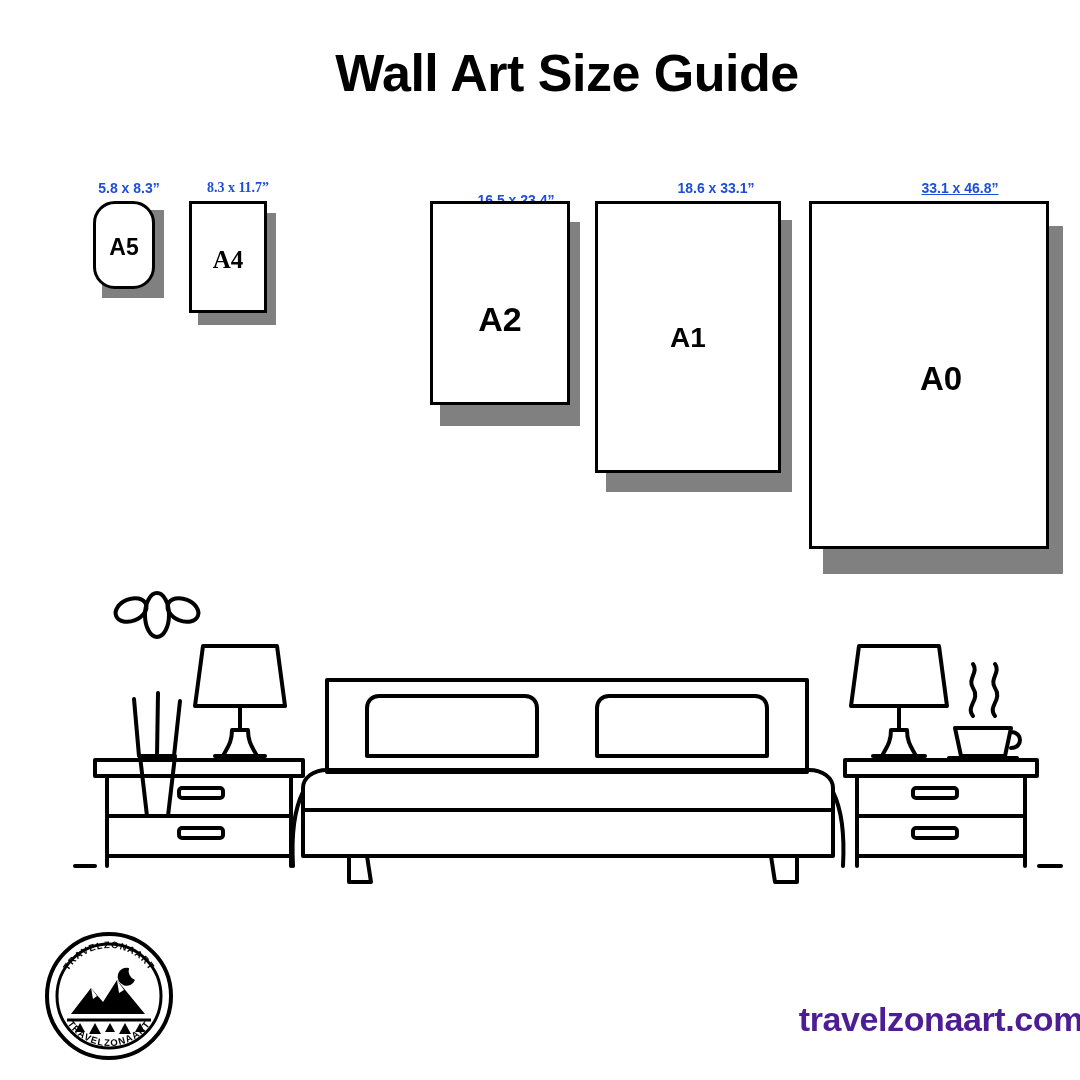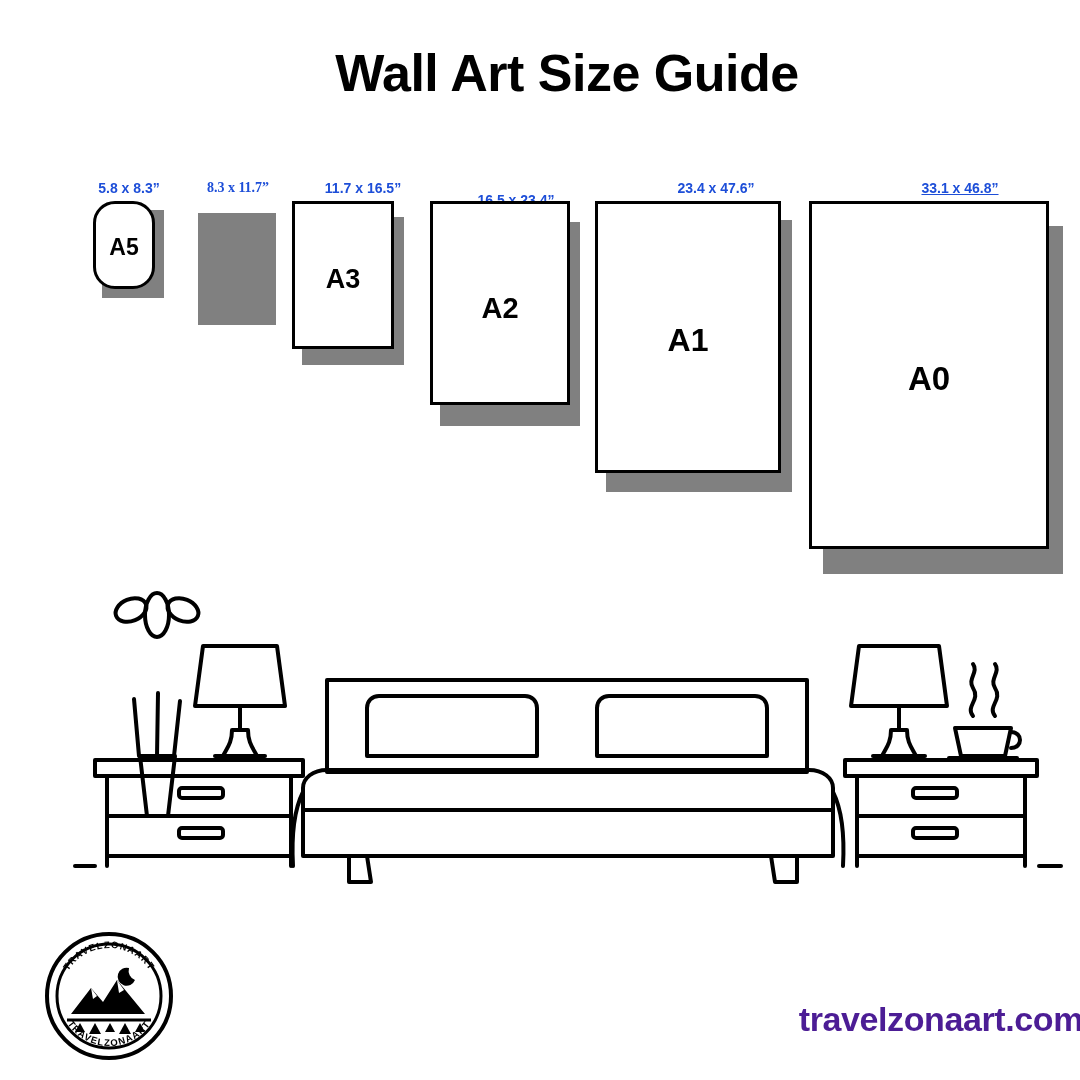--- a/index.html
+++ b/index.html
@@ -115,50 +115,46 @@
       <div class="frame-shadow" style="left:15px; top:30px; width:62px; height:88px;"></div>
       <div class="frame-box" style="left:6px; top:21px; width:62px; height:88px;border-radius:22px;">
         <div class="frame-label" style="top:30px; font-size:23px;">A5</div>
       </div>
     </div>
 
     <div class="frame-group" style="left:155px; top:180px; width:140px; height:150px;font-family:Liberation Serif, serif;">
       <div class="frame-dim" style="left:-9px; top:0px; width:130px;">8.3 x 11.7”</div>
 
       <div class="frame-shadow" style="left:16px; top:33px; width:78px; height:112px;"></div>
-    </div>
-
-    <div class="frame-group" style="left:258px; top:180px; width:170px; height:200px;">
-      <div class="frame-dim" style="left:-2px; top:0px; width:160px;">11.7 x 16.5”</div>
-      <div class="frame-shadow" style="left:17px; top:37px; width:102px; height:148px;"></div>
-      <div class="frame-box" style="left:7px; top:21px; width:102px; height:148px;">
-        <div class="frame-label" style="top:60px; font-size:27px;">A3</div>
-      </div>
-    </div>
+      <div class="frame-box" style="left:7px; top:21px; width:78px; height:112px;">
+        <div class="frame-label" style="top:42px; font-size:25px;">A4</div>
+      </div>
+    </div>
+
 
     <div class="frame-group" style="left:395px; top:180px; width:210px; height:250px;">
       <div class="frame-dim" style="left:4px; top:12px; width:180px;">16.5 x 23.4”</div>
       <div class="frame-shadow" style="left:18px; top:42px; width:140px; height:204px;"></div>
       <div class="frame-box" style="left:8px; top:21px; width:140px; height:204px;">
-        <div class="frame-label" style="top:88px; font-size:29px;">A2</div>
+        <div class="frame-label" style="top:96px; font-size:34px;">A2</div>
       </div>
     </div>
 
     <div class="frame-group" style="left:565px; top:180px; width:260px; height:320px;">
-      <div class="frame-dim" style="left:24px; top:0px; width:200px;">23.4 x 47.6”</div>
+      <div class="frame-dim" style="left:24px; top:0px; width:200px;">18.6 x 33.1”</div>
       <div class="frame-shadow" style="left:14px; top:40px; width:186px; height:272px;"></div>
       <div class="frame-box" style="left:3px; top:21px; width:186px; height:272px;">
-        <div class="frame-label" style="top:118px; font-size:32px;">A1</div>
+        <div class="frame-label" style="top:118px; font-size:28px;">A1</div>
       </div>
     </div>
 
     <div class="frame-group" style="left:778px; top:180px; width:300px; height:420px;">
       <div class="frame-dim" style="left:50px; top:0px; width:210px;text-decoration:underline;">33.1 x 46.8”</div>
       <div class="frame-shadow" style="left:18px; top:46px; width:240px; height:348px;"></div>
-      <div class="frame-box" style="left:4px; top:21px; width:240px; height:348px;">
+      <div class="frame-box" style="left:4px; top:21px; width:240px; height:348px;padding-left:12px;">
         <div class="frame-label" style="top:156px; font-size:33px;">A0</div>
       </div>
     </div>
 
   </div>
 
   <div id="room">
     <svg width="1080" height="360" viewBox="0 0 1080 360" fill="none" stroke="#000" stroke-width="4" stroke-linecap="round" stroke-linejoin="round">
 
       <g>

